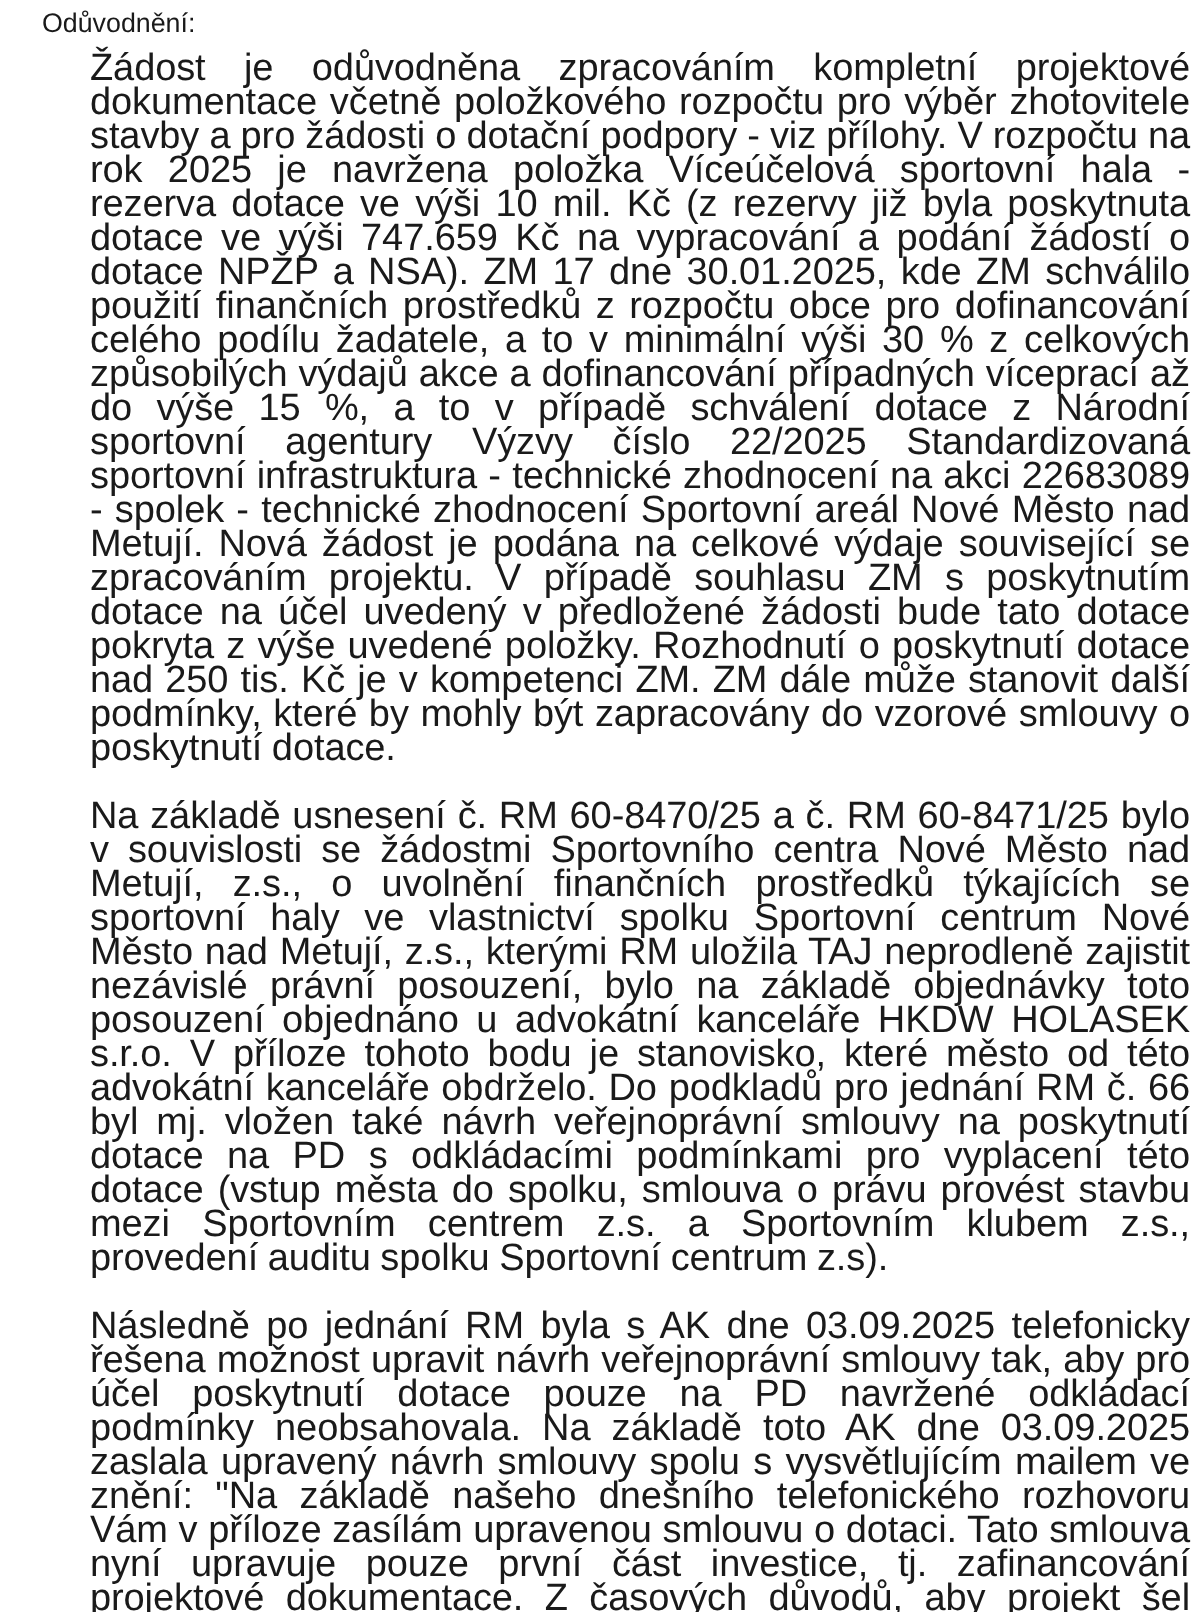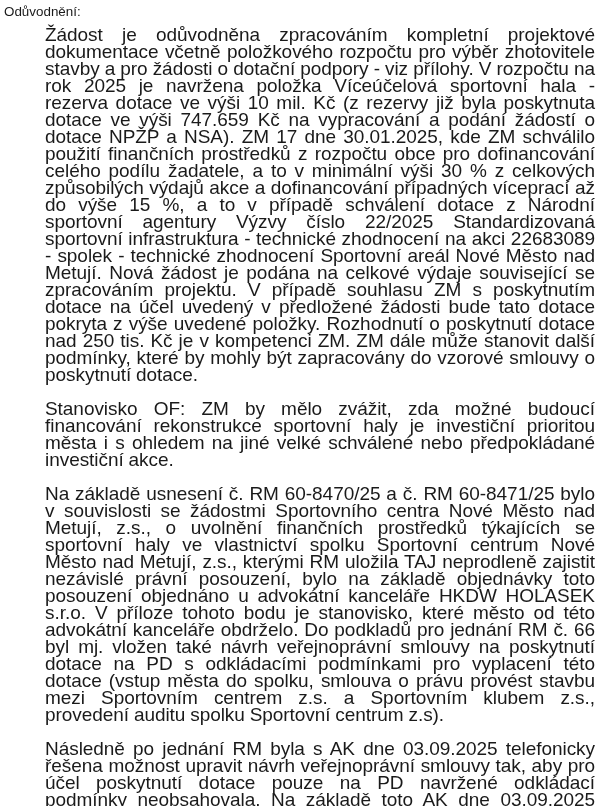--- a/index.html
+++ b/index.html
@@ -10,21 +10,21 @@
     body {
       width: 602px;
       height: 806px;
       overflow: hidden;
       position: relative;
       font-family: "Liberation Sans", sans-serif;
       color: #1a1a1a;
     }
     .heading {
       position: absolute;
-      left: 4px;
+      left: 21px;
       top: 3px;
       font-size: 13.4px;
       line-height: 17px;
       margin: 0;
       font-weight: normal;
     }
     .content {
       position: absolute;
       left: 45px;
       top: 26px;
@@ -39,17 +39,16 @@
       letter-spacing: -0.05px;
     }
   </style>
 </head>
 <body>
 
 <h2 class="heading">Odůvodnění:</h2>
 
 <div class="content">
   <p class="para">Žádost je odůvodněna zpracováním kompletní projektové dokumentace včetně položkového rozpočtu pro výběr zhotovitele stavby a pro žádosti o dotační podpory - viz přílohy. V rozpočtu na rok 2025 je navržena položka Víceúčelová sportovní hala - rezerva dotace ve výši 10 mil. Kč (z rezervy již byla poskytnuta dotace ve výši 747.659 Kč na vypracování a podání žádostí o dotace NPŽP a NSA). ZM 17 dne 30.01.2025, kde ZM schválilo použití finančních prostředků z rozpočtu obce pro dofinancování celého podílu žadatele, a to v minimální výši 30 % z celkových způsobilých výdajů akce a dofinancování případných víceprací až do výše 15 %, a to v případě schválení dotace z Národní sportovní agentury Výzvy číslo 22/2025 Standardizovaná sportovní infrastruktura - technické zhodnocení na akci 22683089 - spolek - technické zhodnocení Sportovní areál Nové Město nad Metují. Nová žádost je podána na celkové výdaje související se zpracováním projektu. V případě souhlasu ZM s poskytnutím dotace na účel uvedený v předložené žádosti bude tato dotace pokryta z výše uvedené položky. Rozhodnutí o poskytnutí dotace nad 250 tis. Kč je v kompetenci ZM. ZM dále může stanovit další podmínky, které by mohly být zapracovány do vzorové smlouvy o poskytnutí dotace.</p>
-  <p class="para">Stanovisko OF: ZM by mělo zvážit, zda možné budoucí financování rekonstrukce sportovní haly je investiční prioritou města i s ohledem na jiné velké schválené nebo předpokládané investiční akce.</p>
   <p class="para">Na základě usnesení č. RM 60-8470/25 a č. RM 60-8471/25 bylo v souvislosti se žádostmi Sportovního centra Nové Město nad Metují, z.s., o uvolnění finančních prostředků týkajících se sportovní haly ve vlastnictví spolku Sportovní centrum Nové Město nad Metují, z.s., kterými RM uložila TAJ neprodleně zajistit nezávislé právní posouzení, bylo na základě objednávky toto posouzení objednáno u advokátní kanceláře HKDW HOLASEK s.r.o. V příloze tohoto bodu je stanovisko, které město od této advokátní kanceláře obdrželo. Do podkladů pro jednání RM č. 66 byl mj. vložen také návrh veřejnoprávní smlouvy na poskytnutí dotace na PD s odkládacími podmínkami pro vyplacení této dotace (vstup města do spolku, smlouva o právu provést stavbu mezi Sportovním centrem z.s. a Sportovním klubem z.s., provedení auditu spolku Sportovní centrum z.s).</p>
   <p class="para">Následně po jednání RM byla s AK dne 03.09.2025 telefonicky řešena možnost upravit návrh veřejnoprávní smlouvy tak, aby pro účel poskytnutí dotace pouze na PD navržené odkládací podmínky neobsahovala. Na základě toto AK dne 03.09.2025 zaslala upravený návrh smlouvy spolu s vysvětlujícím mailem ve znění: "Na základě našeho dnešního telefonického rozhovoru Vám v příloze zasílám upravenou smlouvu o dotaci. Tato smlouva nyní upravuje pouze první část investice, tj. zafinancování projektové dokumentace. Z časových důvodů, aby projekt šel dopředu, byly odstraněny další podmínky pro realizaci první části investice. Tyto peníze na projektovou dokumentaci tedy budou poskytnuty hned, a to i před tím, než budou změněny stanovy spolku a připravena smlouva o spolupráci mezi městem a spolkem. Změna stanov a další kroky budou provedeny před schválením druhé části investice, tedy před schválením financování samotné výstavby haly. Tento postup považujeme za bezpečný a správný, pokud budou peníze na projektovou dokumentaci hrazeny přímo zhotoviteli projektové dokumentace, a nikoliv na účet spolku, a zároveň bude postupováno v souladu se zákonem o zadávání veřejných zakázek. Úhradu prostředků přímo na účet zhotovitele jsme upravili v čl. I. odst. 5 této smlouvy". Zástupce AK bude na jednání ZM přítomen.</p>
 
 </div>
 
 </body></html>

